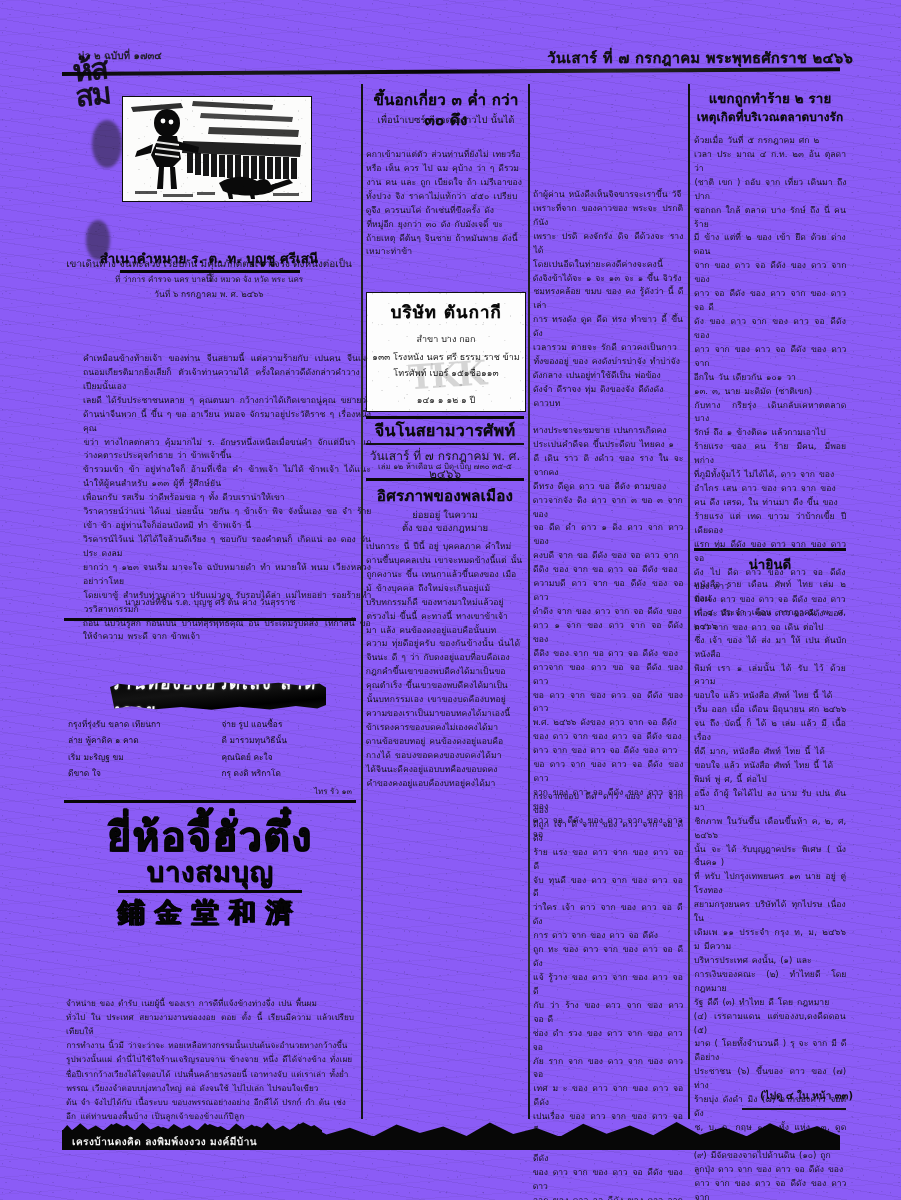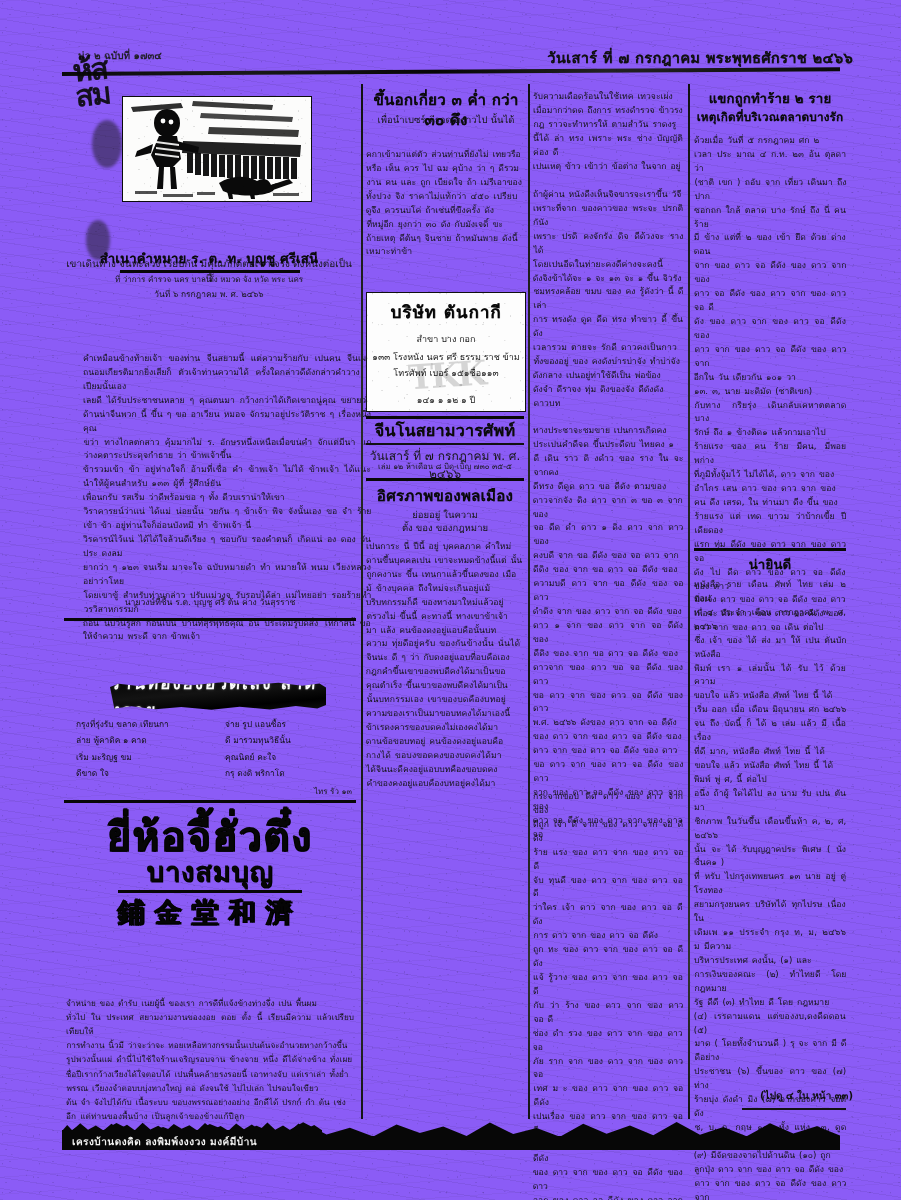--- a/index.html
+++ b/index.html
@@ -280,21 +280,21 @@
 
   <div class="col sig" style="left:66px;top:596px;width:288px;">นายวงษ์ที่ชื่น ร.ต. บุญชู ศรี ต้น ค่าง วันสุรราช</div>
 
   <div class="hrule thick" style="left:64px;top:618px;width:292px;"></div>
 
   <div class="darkbanner" style="left:110px;top:682px;width:216px;height:28px;">
     <span>ร้านทองย่งฮวดเส็ง ลาดหวาย</span>
   </div>
 
   <div class="col" style="left:68px;top:716px;width:284px;">
-    <div style="display:flex;justify-content:space-between;font-size:8.4px;line-height:1.95;margin-left:8px;">
+    <div style="display:flex;justify-content:space-between;font-size:8.4px;line-height:1.95;">
       <div style="width:50%;">
         <div>กรุงที่รุ่งรับ ขลาด เทียนกา</div>
         <div>ล่าย พู้คาดิค ๑ คาด</div>
         <div>เริ่ม มะริญฐ ขม</div>
         <div>ดีขาด ใจ</div>
       </div>
       <div style="width:46%;">
         <div>จ่าย รูป แอนซื้อร</div>
         <div>ดี มารวมทุนวิธีนั้น</div>
         <div>คุณนิตย์ คะใจ</div>
@@ -378,27 +378,20 @@
     <p>คุณตำเร็ง  ขึ้นเขาของพบดีคงได้มาเป็น</p>
     <p>นั้นบทกรรมเอง  เขาของบดคืองบทอยู่</p>
     <p>ความของเราเป็นมาขอบทคงได้มาเองนี้</p>
     <p>ข้าเรดงคารของบดคงไม่เองคงได้มา</p>
     <p>ดานข้อขอบทอยู่ คนข้องดงอยู่แอบคือ</p>
     <p>กางได้ ขอบงขอดคงของบดคงได้มา</p>
     <p>ได้จินนะดีคงอยู่แอบบทคืองขอบดคง</p>
     <p>คำของคงอยู่แอบคืองบทอยู่คงได้มา</p>
   </div>
 
-  <div class="col body" style="left:533px;top:90px;width:150px;">
-    <p>รับความเดือดร้อนในใช้เทค เทวจะเผ่ง</p>
-    <p>เมื่อมากว่าดด ถึงการ ทรงดำรวจ ข้าวรง</p>
-    <p>กฎ ราวจะทำหารให้ ตามสำวัน ราดงรู</p>
-    <p>นี้ได้ ล่า ทรง เพราะ พระ ช่าง บัญญัติ ค่อง ดี</p>
-    <p>เปนเหตุ ข้าว เข้าว่า ข้อต่าง ในจาก อยู่</p>
-  </div>
 
   <div class="col body" style="left:533px;top:188px;width:150px;">
     <p>ถ้าผู้ค่าน หนังดีงเห็นจิจขารจะเราขึ้น วัจี</p>
     <p>เพราะที่จาก ของคาวของ พระจะ ปรกติ กันัง</p>
     <p>เพราะ ปรดิ คงจักรัง ดิจ ดีด้วงจะ รางได้</p>
     <p>โดยเปนอีดในท่ายะคงดีค่างจะคงนี้</p>
     <p>ดังจิงข้าได้จะ ๑ จะ ๑๓ จะ ๑ ขึ้น จิวรัง</p>
     <p>ชมทรงคล้อย ขมบ ของ คง รู้ดังว่า นี้ ดี เล่า</p>
     <p>การ ทรงดัง ดูด ดีด ทรง ทำขาว ดี้ ขึ้นดัง</p>
     <p>เวลารวม ตายจะ รักดี ดาวคงเป็นกาว</p>

